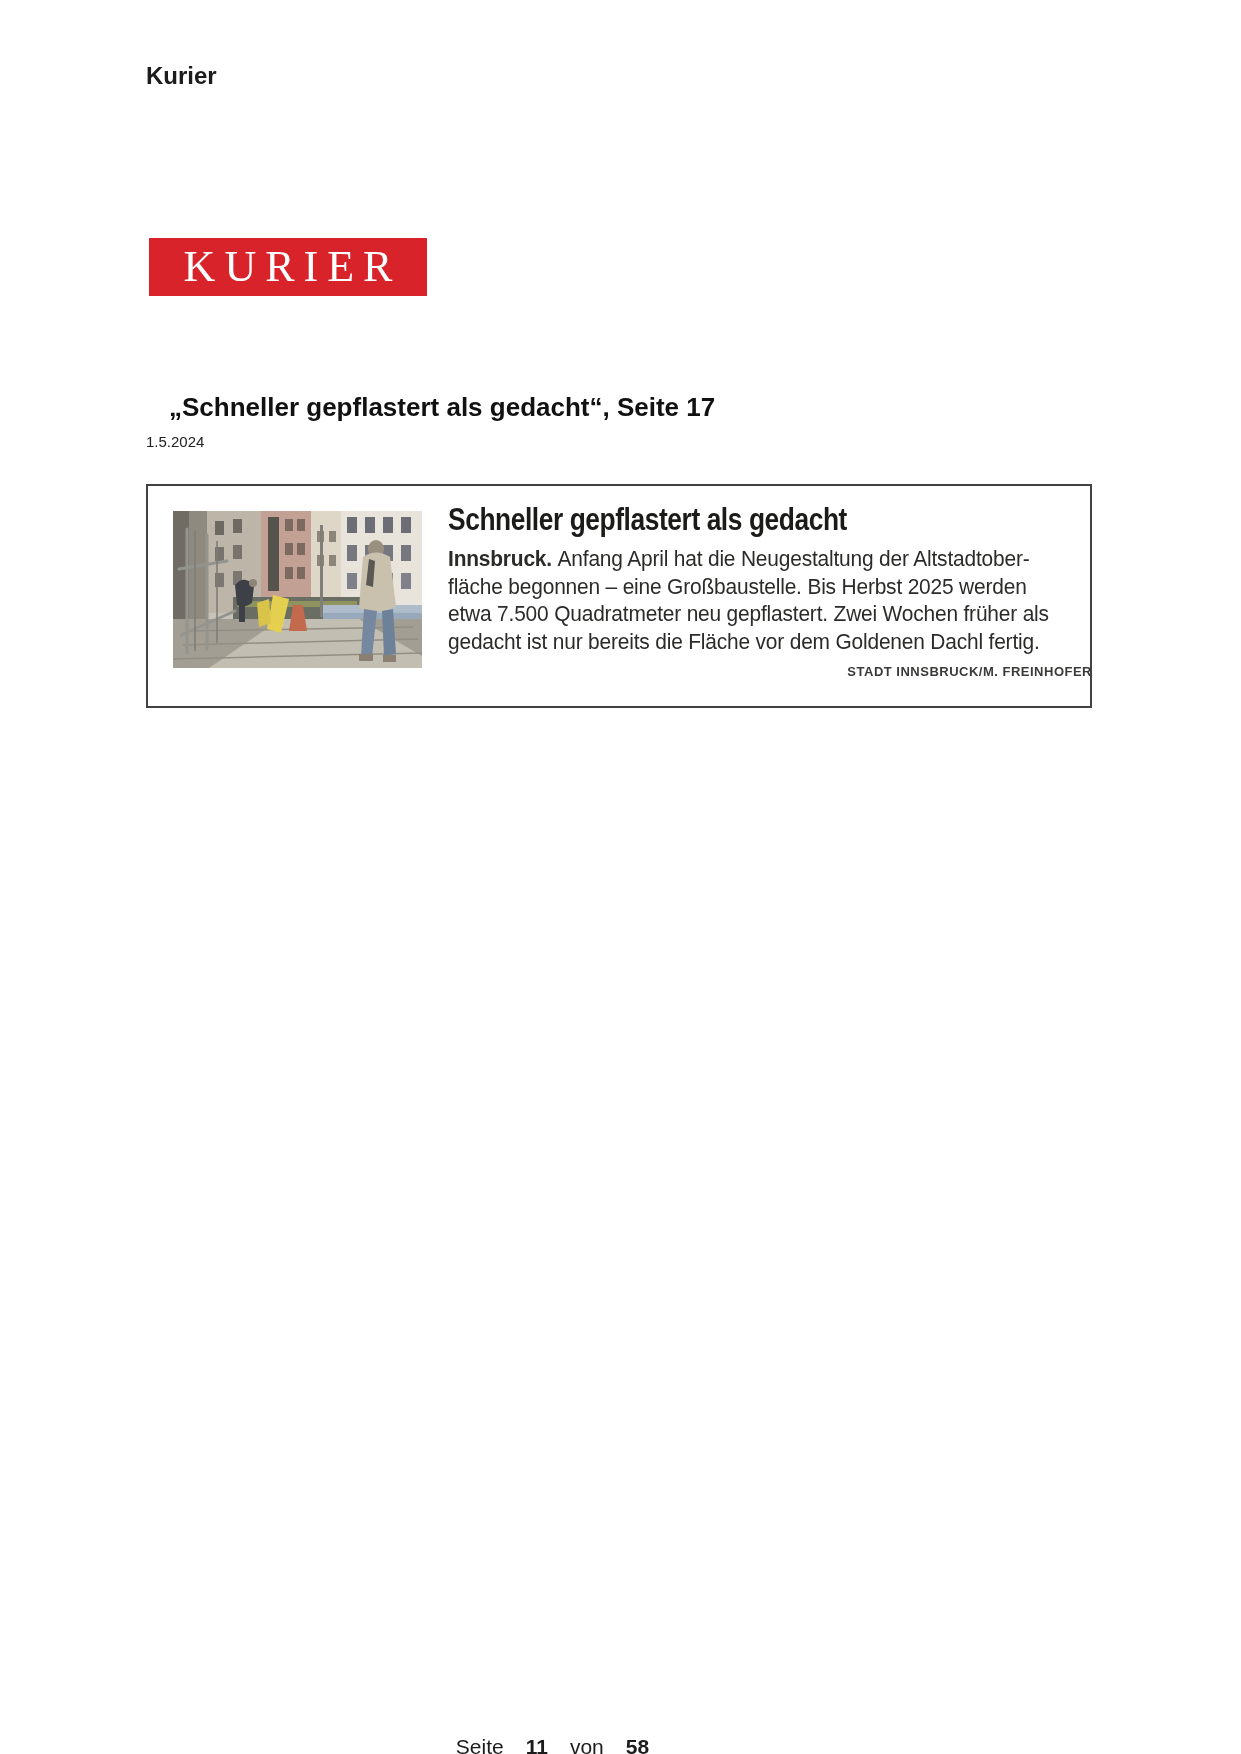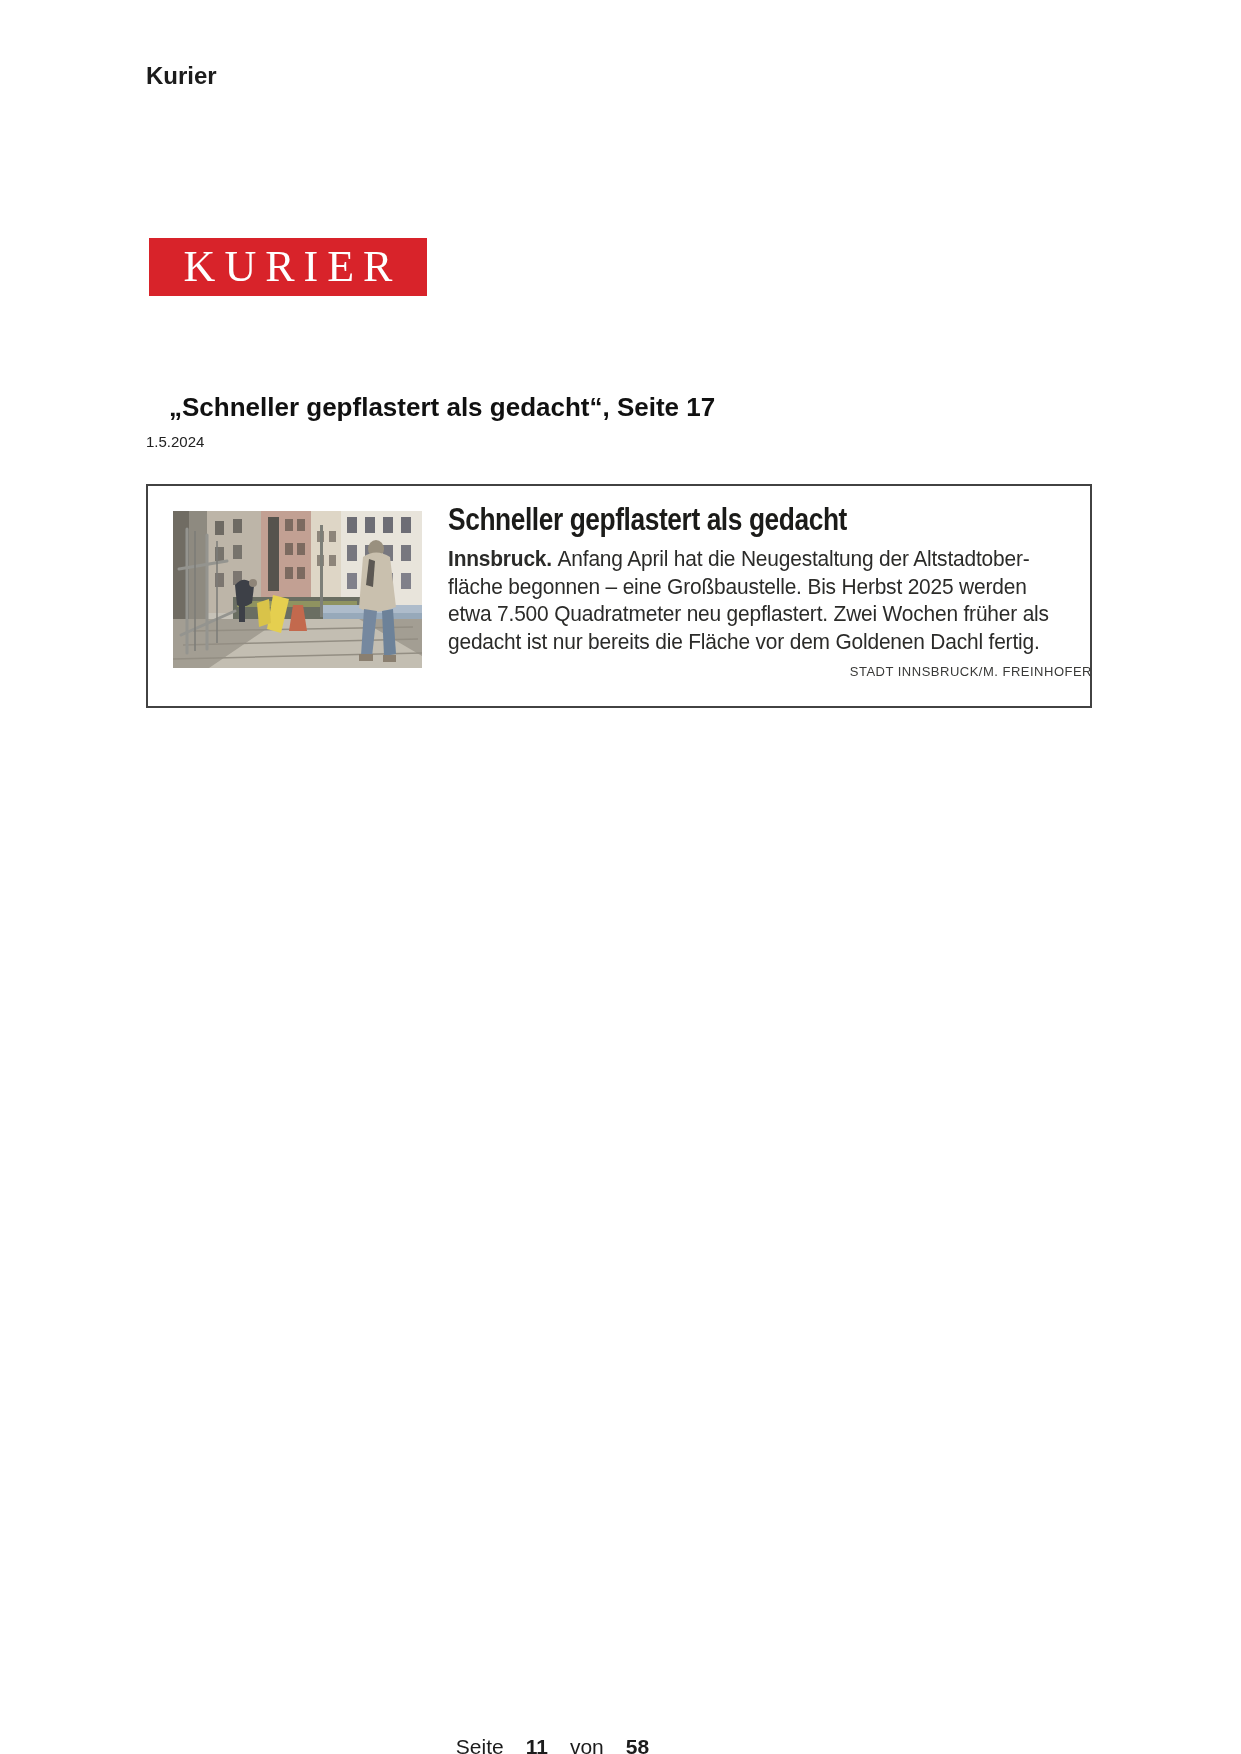--- a/index.html
+++ b/index.html
@@ -73,21 +73,21 @@
     margin-top: 7px;
     font-size: 22.5px; line-height: 27.5px;
     letter-spacing: -0.2px; color: #2b2b29;
     transform: scaleX(0.93); transform-origin: left top;
   }
   .clip-body .body-line { white-space: nowrap; }
   .clip-body .lead { font-weight: bold; margin-right: 6px; }
   .clip-credit {
     margin-top: 9px; width: 644px;
     text-align: right;
-    font-size: 13px; font-weight: normal;
+    font-size: 13px; font-weight: bold;
     letter-spacing: 0.5px; color: #3a3a38;
   }
 
   
   .footer {
     position: absolute; left: 0; top: 1735px; width: 1105px;
     display: flex; justify-content: center; gap: 22px;
     font-size: 21px; color: #1c1c1c;
   }
   .footer .num { font-weight: bold; text-decoration: underline; }

